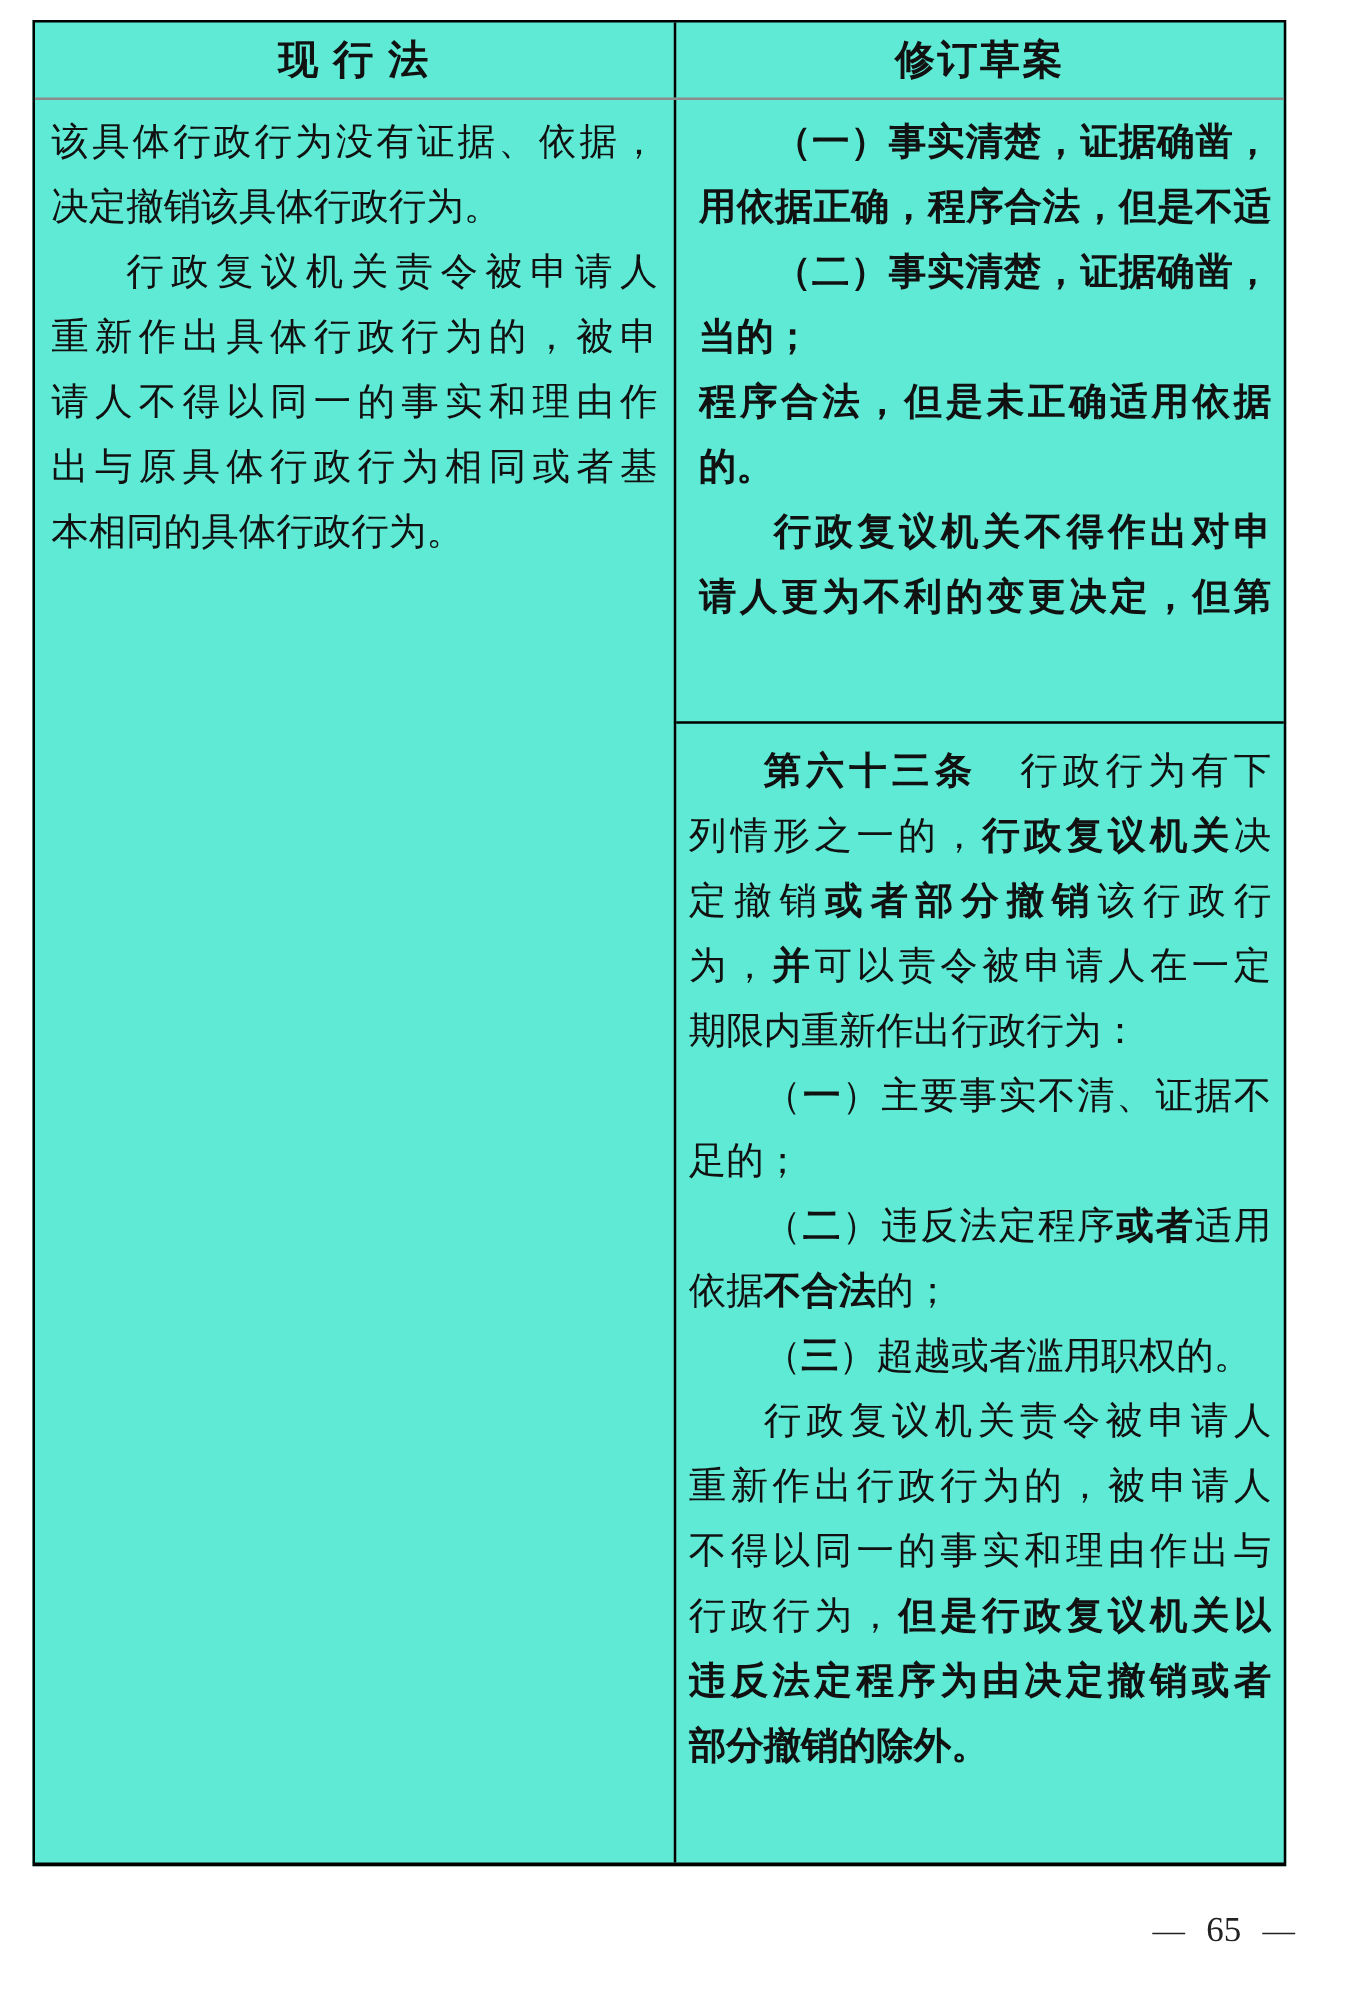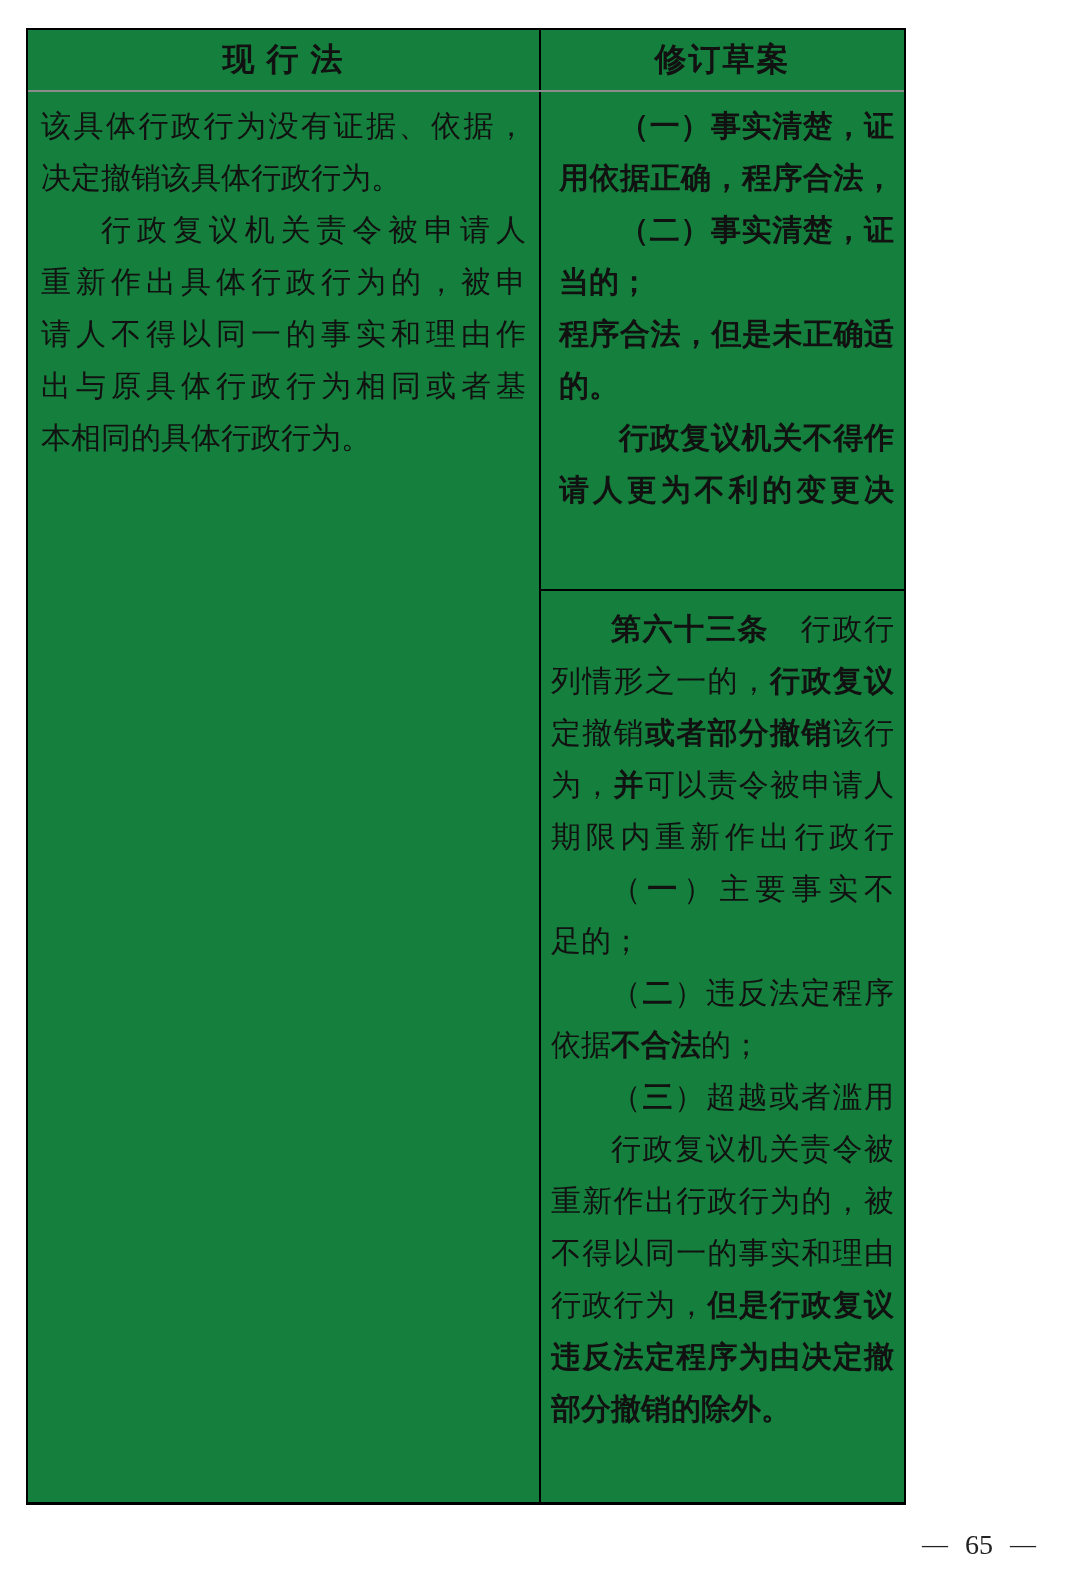--- a/index.html
+++ b/index.html
@@ -4,25 +4,25 @@
 <style>
   html,body{margin:0;padding:0;}
   body{
     width:1080px;height:1596px;position:relative;
     background:#ffffff;
     font-family:"Liberation Serif","DejaVu Serif",serif;
     color:#111111;
     overflow:hidden;
   }
   .comparison-table{
-    position:absolute;left:26px;top:28px;width:880px;height:1477px;
+    position:absolute;left:26px;top:16px;width:1003px;height:1477px;
     box-sizing:border-box;
     border:2px solid #000000;
     border-bottom-width:3px;
-    background:#15803d;
+    background:#5eead4;
   }
   .table-header-row{
     display:flex;height:60px;
     border-bottom:2px solid #8c8c8c;
   }
   .header-cell{
     box-sizing:border-box;
     display:flex;align-items:center;justify-content:center;
     font-size:32px;font-weight:700;letter-spacing:2px;
   }

